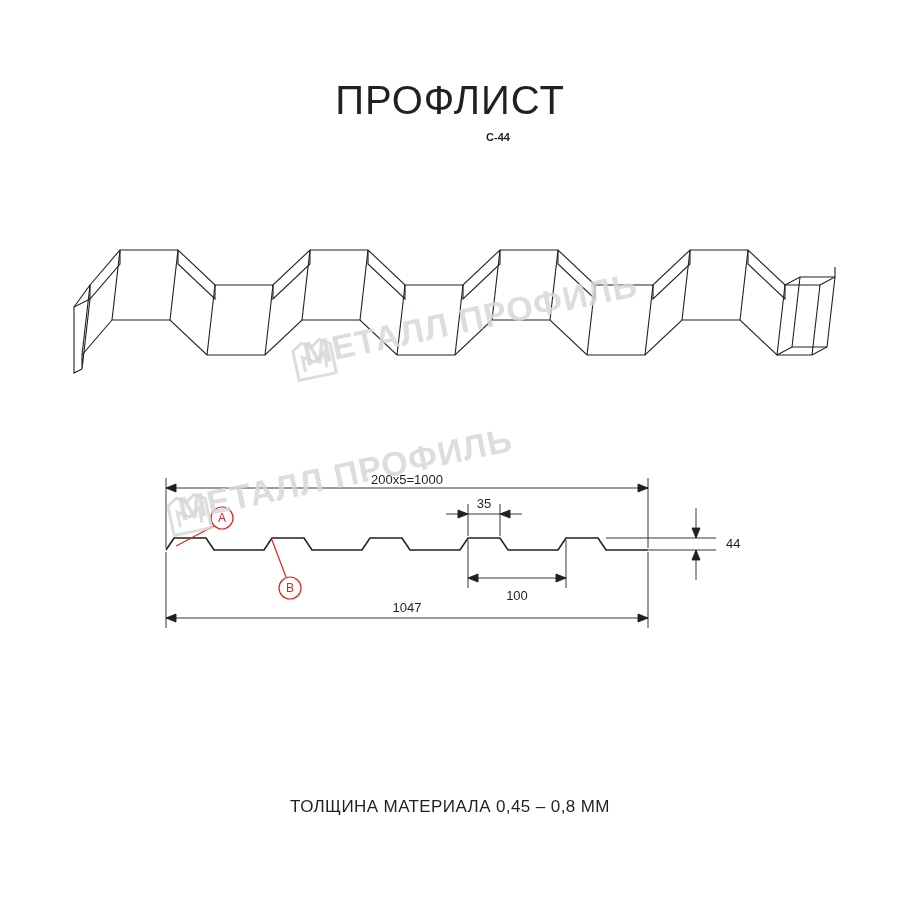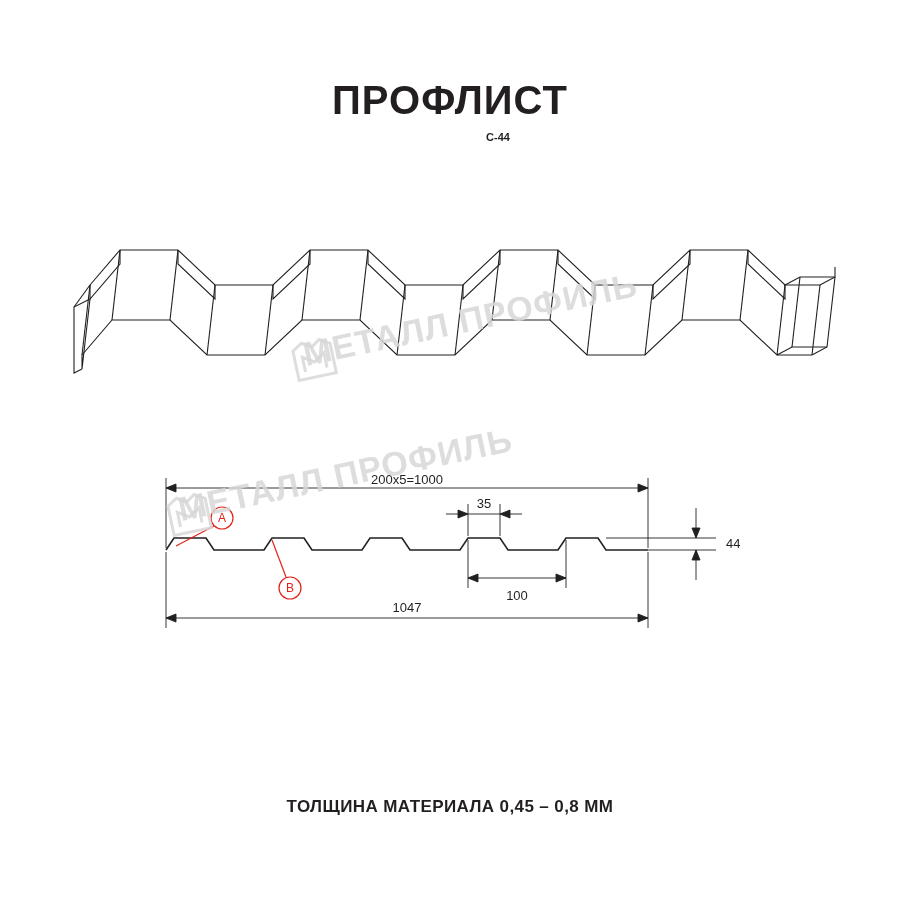--- a/index.html
+++ b/index.html
@@ -21,21 +21,21 @@
   }
 
   
   .title {
     position: absolute;
     top: 78px;
     left: 0;
     width: 900px;
     text-align: center;
     font-size: 40px;
-    font-weight: bold;
+    font-weight: normal;
     letter-spacing: 1px;
     color: #231f20;
   }
   .subtitle {
     position: absolute;
     top: 131px;
     left: 0;
     width: 900px;
     text-align: center;
     font-size: 11px;
@@ -45,21 +45,21 @@
   }
 
   
   .footer {
     position: absolute;
     top: 797px;
     left: 0;
     width: 900px;
     text-align: center;
     font-size: 17px;
-    font-weight: bold;
+    font-weight: normal;
     letter-spacing: 0.4px;
     color: #231f20;
   }
 
   
   .iso-wrap {
     position: absolute;
     top: 215px;
     left: 60px;
     width: 790px;

